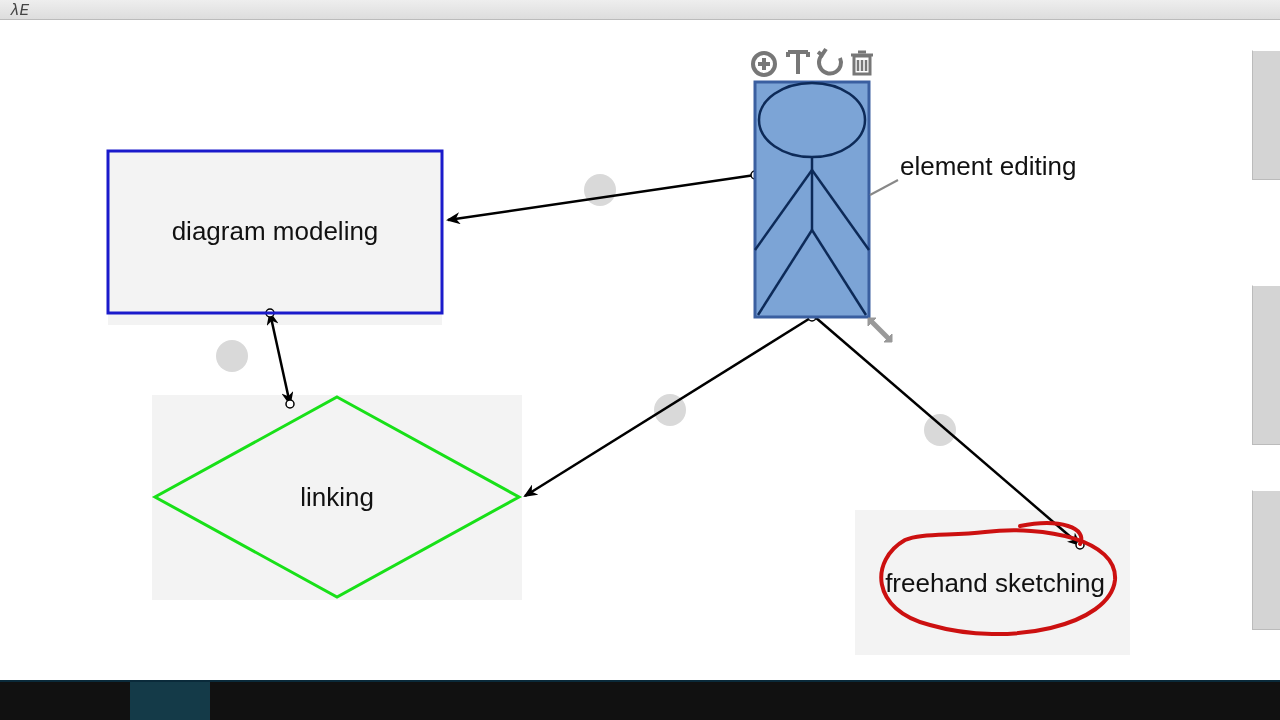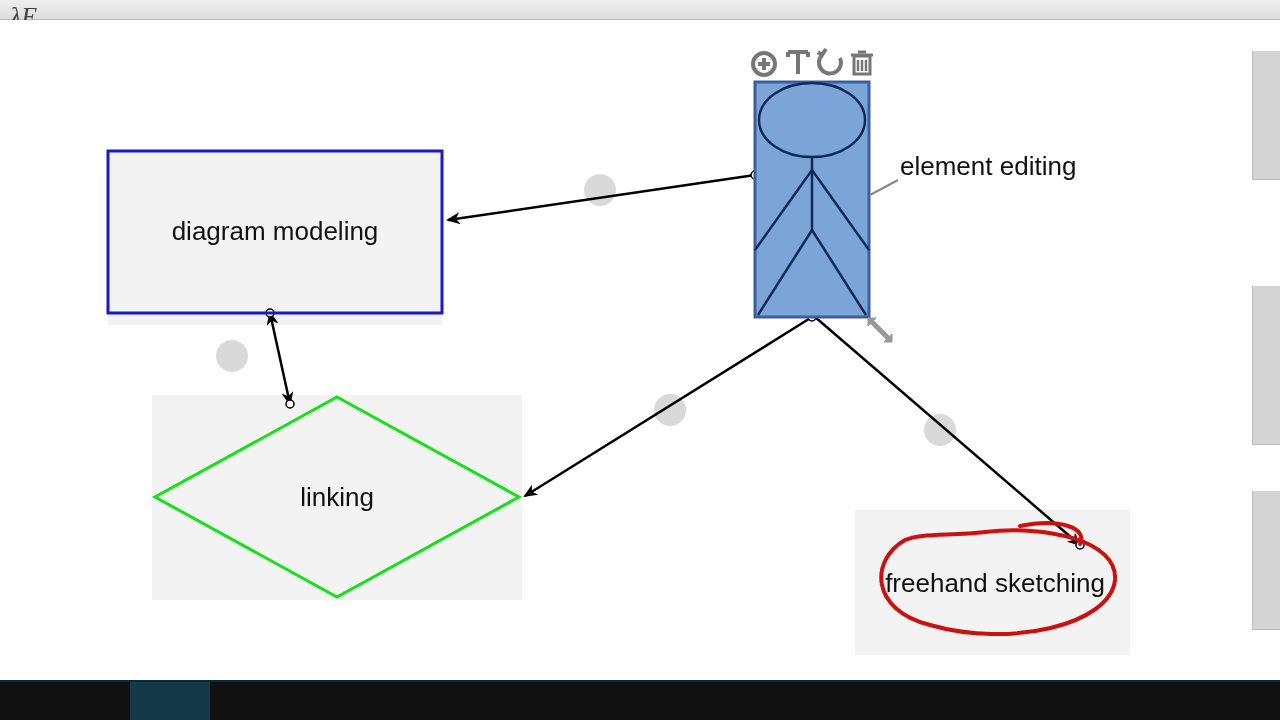--- a/index.html
+++ b/index.html
@@ -8,22 +8,22 @@
       font-family: Arial, Helvetica, sans-serif;
       background: #fff; position: relative; overflow: hidden;
     }
     .toolbar {
       position: absolute; top: 0; left: 0; right: 0; height: 20px;
       background: linear-gradient(#eee, #ddd);
       border-bottom: 1px solid #bbb;
     }
     .logo {
       position: absolute; top: 2px; left: 10px;
-      font-family: Liberation Serif, serif; font-style: italic;
-      font-size: 26px; color: #444;
+      font-family: Liberation Mono, monospace; font-style: italic;
+      font-size: 16px; color: #444;
     }
     .canvas {
       position: absolute; top: 20px; left: 0; right: 0; bottom: 40px;
       background: #fff;
     }
     .footer-bar {
       position: absolute; bottom: 0; left: 0; right: 0; height: 40px;
       background: #111; border-top: 2px solid #0a2a3a;
     }
     .footer-tab {

